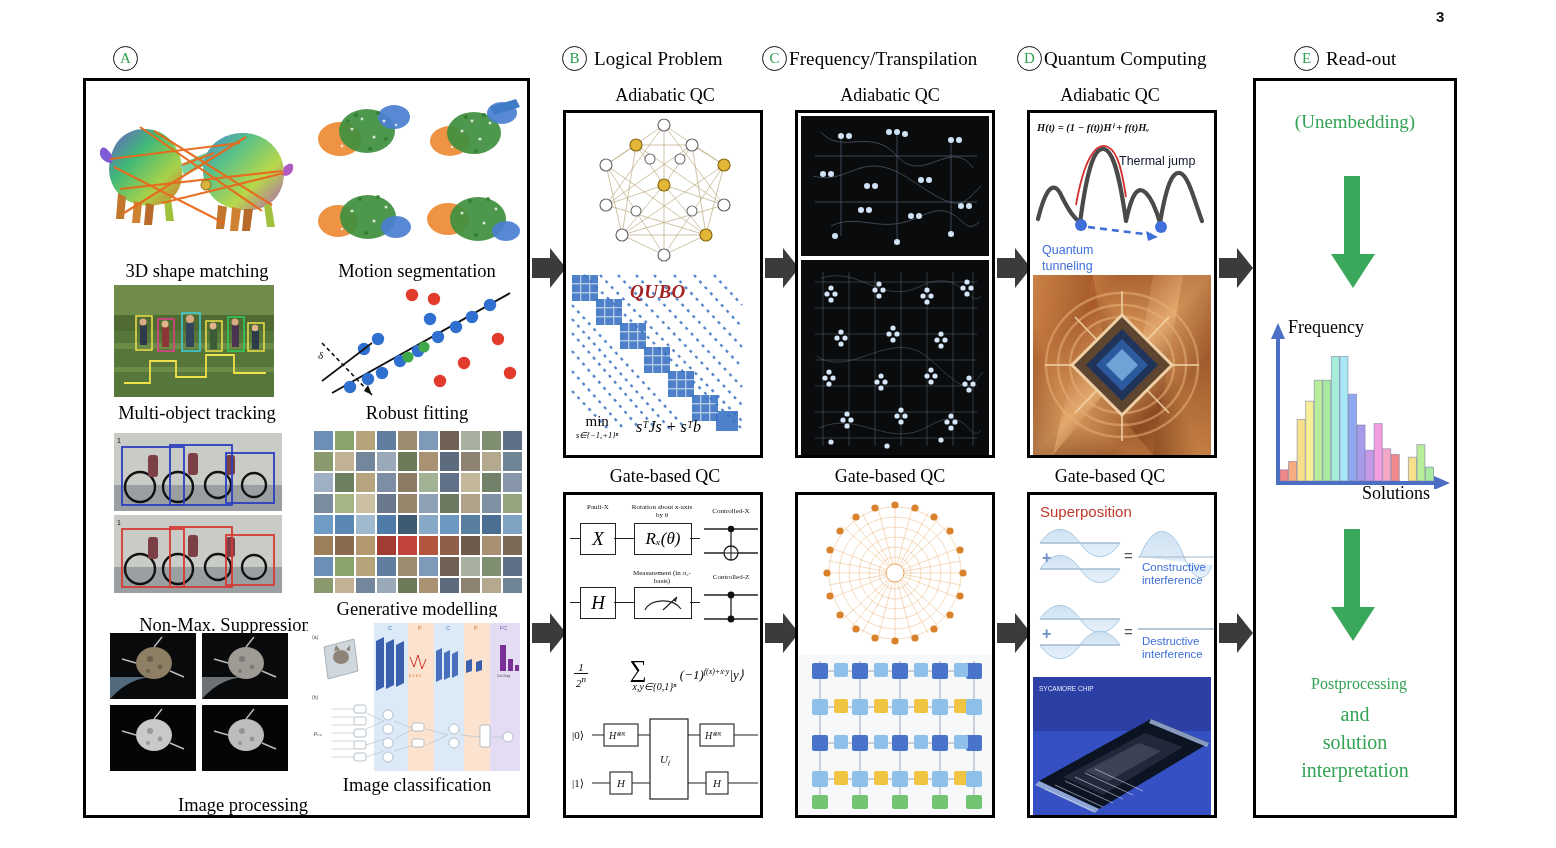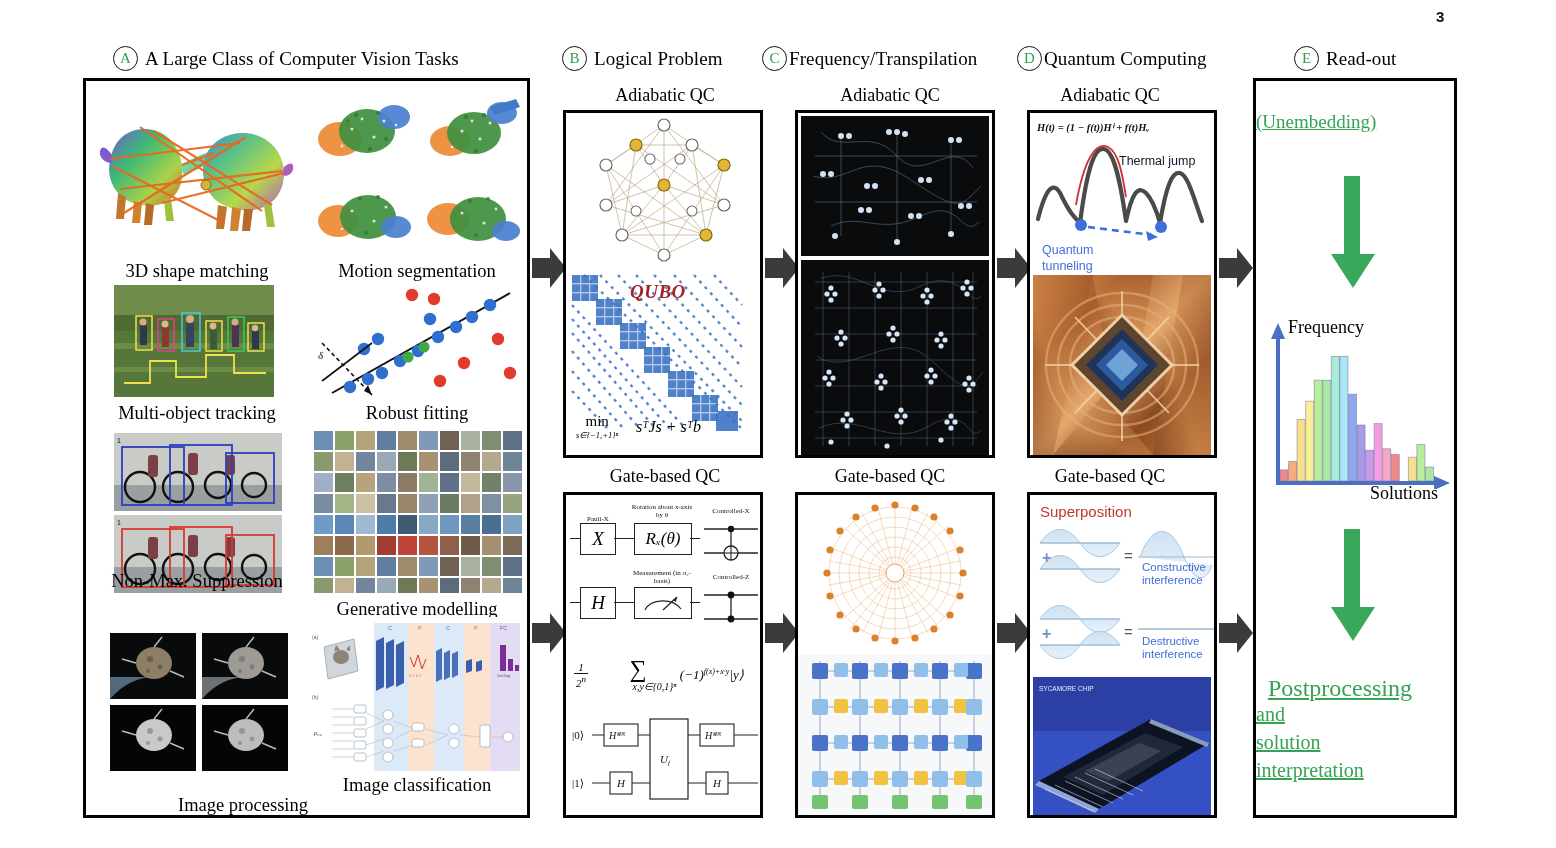--- a/index.html
+++ b/index.html
@@ -56,33 +56,32 @@
   
   .dwave-photo{position:absolute;overflow:hidden;
     background:linear-gradient(150deg,#d07a3c 0%,#b86433 18%,#e0a06a 33%,#9e5128 52%,#cf8649 70%,#8d4a22 100%);}
   .thermal-title{position:absolute;color:#0f172a;font-family:"Liberation Sans",sans-serif;}
   .quantum-title{position:absolute;color:#3f6fd8;font-family:"Liberation Sans",sans-serif;}
   .superpos{position:absolute;color:#c0392b;font-family:"Liberation Sans",sans-serif;}
   .interf{position:absolute;color:#3f6fd8;font-family:"Liberation Sans",sans-serif;line-height:1.15;}
   .sycamore{position:absolute;overflow:hidden;background:linear-gradient(160deg,#3b56c8 0%,#2f46ab 45%,#4a63d4 100%);}
 
   
-  .green-text{position:absolute;color:#34a354;text-align:left;white-space:nowrap;text-decoration:underline;}
+  .green-text{position:absolute;color:#34a354;text-align:center;white-space:nowrap;}
   .green-arrow{position:absolute;}
   .axis-lbl{position:absolute;font-size:18px;}
   .hist{position:absolute;}
 </style>
 </head>
 <body>
 
 <div class="page-number">3</div>
 
 <div class="sec-head" style="left:113px;top:46px;">
   <span class="badge">A</span>
-  <span class="sec-title">A Large Class of Computer Vision Tasks</span>
 </div>
 <div class="sec-head" style="left:562px;top:46px;">
   <span class="badge">B</span>
   <span class="sec-title">Logical Problem</span>
 </div>
 <div class="sec-head" style="left:762px;top:46px;gap:2px;">
   <span class="badge">C</span>
   <span class="sec-title">Frequency/Transpilation</span>
 </div>
 <div class="sec-head" style="left:1017px;top:46px;gap:2px;">
@@ -359,21 +358,21 @@
           <rect x="112" y="22" width="9" height="20" rx="3"></rect>
         </g>
       <g fill="none" stroke="#d63a34" stroke-width="1.8">
         <rect x="8" y="14" width="62" height="58"></rect>
           <rect x="56" y="12" width="62" height="60"></rect>
         <rect x="112" y="20" width="48" height="50"></rect>
       </g>
       <text x="3" y="10" font-family="Liberation Sans, sans-serif" font-size="7" fill="#111">1</text>
     </svg>
   </div>
-  <div class="cap" style="left:0px;top:490px;width:222px;">Non-Max. Suppression</div>
+  <div class="cap" style="left:0px;top:534px;width:222px;padding-left:28px;">Non-Max. Suppression</div>
 
   <div class="tile" style="left:226px;top:348px;width:214px;height:166px;">
     <svg viewBox="0 0 214 166" width="214" height="166">
       <rect width="214" height="166" fill="#ffffff"></rect>
       <g id="cif"></g>
 
       <g>
 
         <g>
           <rect x="2" y="2" width="19" height="19" fill="#6b8fb5"></rect>
@@ -729,21 +728,21 @@
     <span style="display:inline-block;text-align:center;vertical-align:middle;">
       <span style="display:block;font-style:normal;">min</span>
       <span style="display:block;font-size:8.5px;">s∈{−1,+1}ⁿ</span>
     </span>
     <span style="display:inline-block;margin-left:14px;vertical-align:middle;font-size:16px;">sᵀJs + sᵀb</span>
   </div>
 </div>
 
 <div class="frame" style="left:563px;top:492px;width:200px;height:326px;">
 
-  <div class="gate-lbl" style="left:8px;top:20px;width:48px;">Pauli-X</div>
+  <div class="gate-lbl" style="left:8px;top:8px;width:48px;">Pauli-X</div>
   <div class="gatebox" style="left:14px;top:28px;width:34px;height:30px;font-size:19px;">X</div>
   <div class="wire" style="left:4px;top:43px;width:11px;"></div>
   <div class="wire" style="left:48px;top:43px;width:11px;"></div>
 
   <div class="gate-lbl" style="left:62px;top:8px;width:68px;">Rotation about x-axis by θ</div>
   <div class="gatebox" style="left:68px;top:28px;width:56px;height:30px;font-size:17px;">Rₓ(θ)</div>
   <div class="wire" style="left:59px;top:43px;width:10px;"></div>
   <div class="wire" style="left:124px;top:43px;width:10px;"></div>
 
   <div class="gate-lbl" style="left:136px;top:12px;width:58px;">Controlled-X</div>
@@ -1280,26 +1279,26 @@
           <rect x="108.11" y="110.60" width="8.06" height="57.40" fill="#f39ee0" stroke="rgba(110,110,160,.55)" stroke-width="0.9"></rect>
           <rect x="116.67" y="135.80" width="8.06" height="32.20" fill="#f6a7c6" stroke="rgba(110,110,160,.55)" stroke-width="0.9"></rect>
           <rect x="125.22" y="141.40" width="8.06" height="26.60" fill="#f08a8a" stroke="rgba(110,110,160,.55)" stroke-width="0.9"></rect>
           <rect x="142.33" y="144.20" width="8.06" height="23.80" fill="#f8e08a" stroke="rgba(110,110,160,.55)" stroke-width="0.9"></rect>
           <rect x="150.89" y="131.60" width="8.06" height="36.40" fill="#b8ee9a" stroke="rgba(110,110,160,.55)" stroke-width="0.9"></rect>
           <rect x="159.44" y="154.00" width="8.06" height="14.00" fill="#a9e9a0" stroke="rgba(110,110,160,.55)" stroke-width="0.9"></rect>
         </g>
     </svg>
   </div>
   <div class="axis-lbl" style="left:32px;top:236px;">Frequency</div>
-  <div class="axis-lbl" style="left:106px;top:402px;margin-left:8px;">Solutions</div>
+  <div class="axis-lbl" style="left:106px;top:402px;">Solutions</div>
 
   <div class="green-arrow" style="left:64px;top:448px;">
     <svg width="66" height="118" viewBox="0 0 66 118">
       <rect x="24" y="0" width="16" height="82" fill="#3aa85b"></rect>
       <polygon points="11,78 55,78 33,112" fill="#3aa85b"></polygon>
     </svg>
   </div>
 
-  <div class="green-text" style="left:12px;top:594px;width:198px;font-size:24px;">Postprocessing</div>
+  <div class="green-text" style="left:4px;top:594px;width:198px;font-size:16px;">Postprocessing</div>
   <div class="green-text" style="left:0;top:622px;width:198px;font-size:20px;">and</div>
   <div class="green-text" style="left:0;top:650px;width:198px;font-size:20px;">solution</div>
   <div class="green-text" style="left:0;top:678px;width:198px;font-size:20px;">interpretation</div>
 </div>
 
 </body></html>

